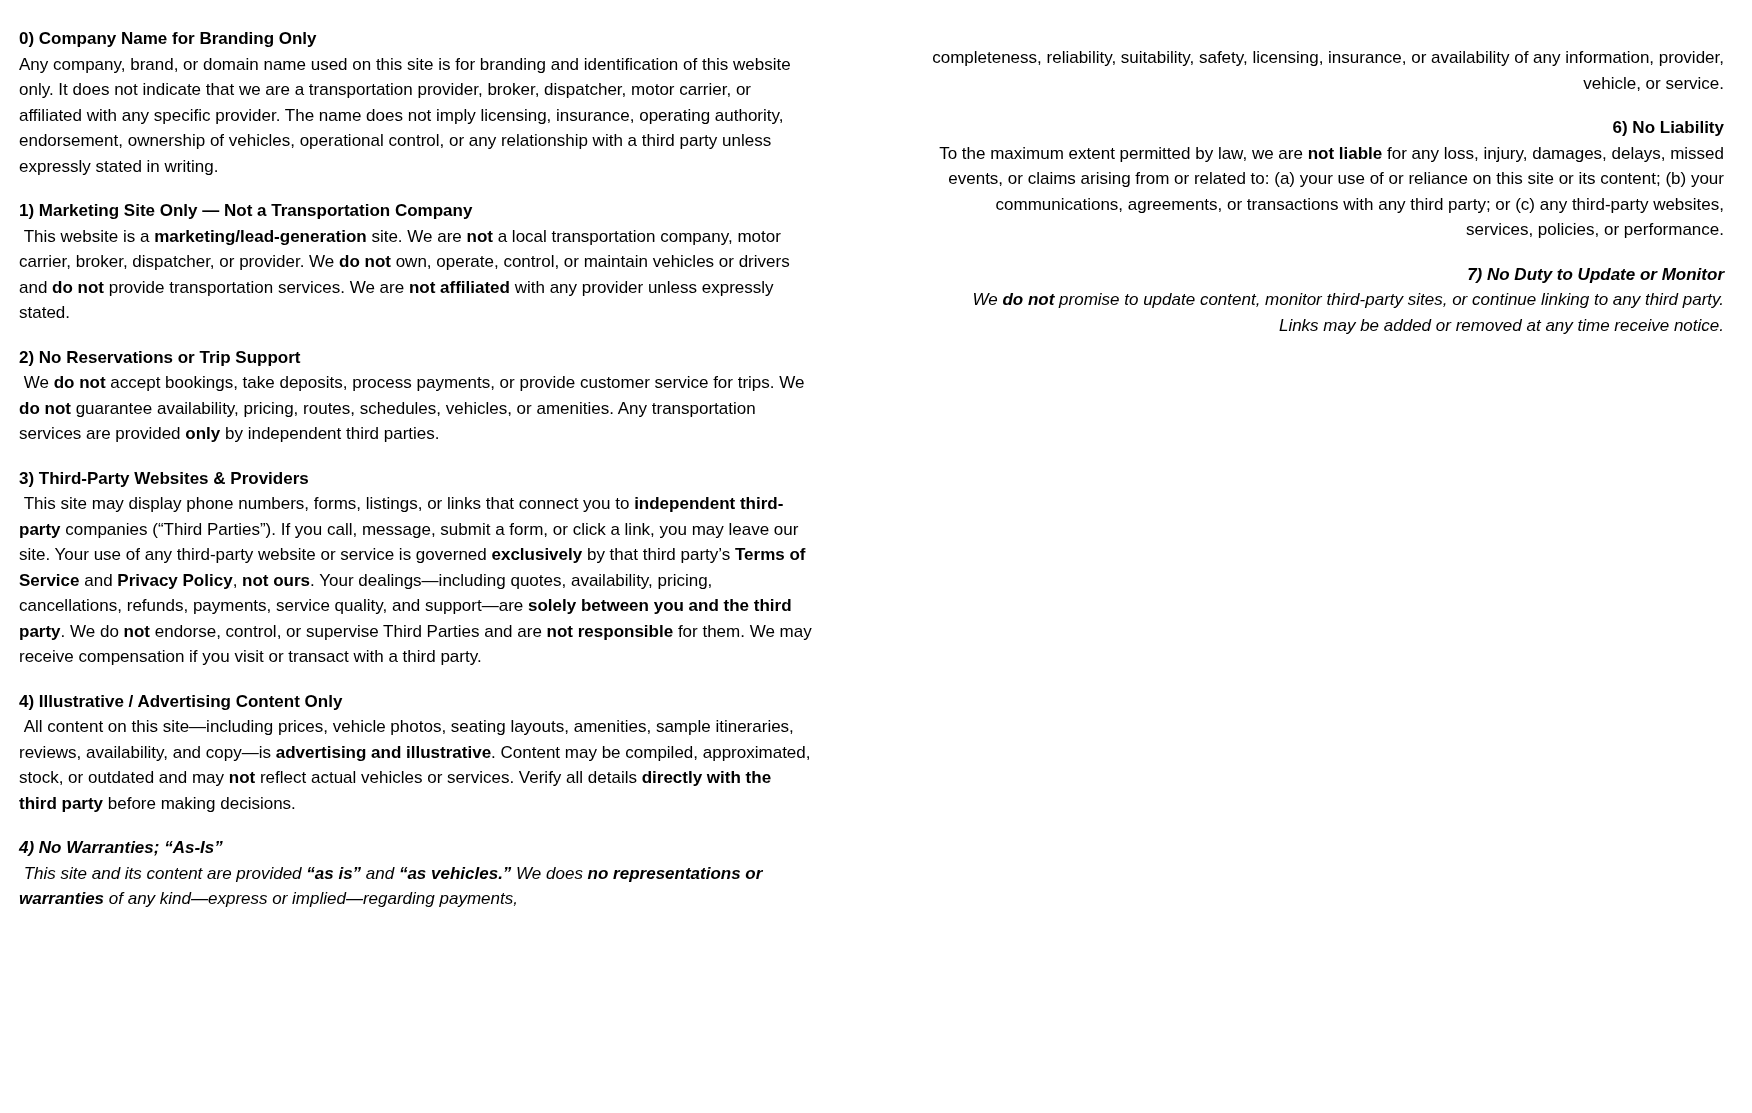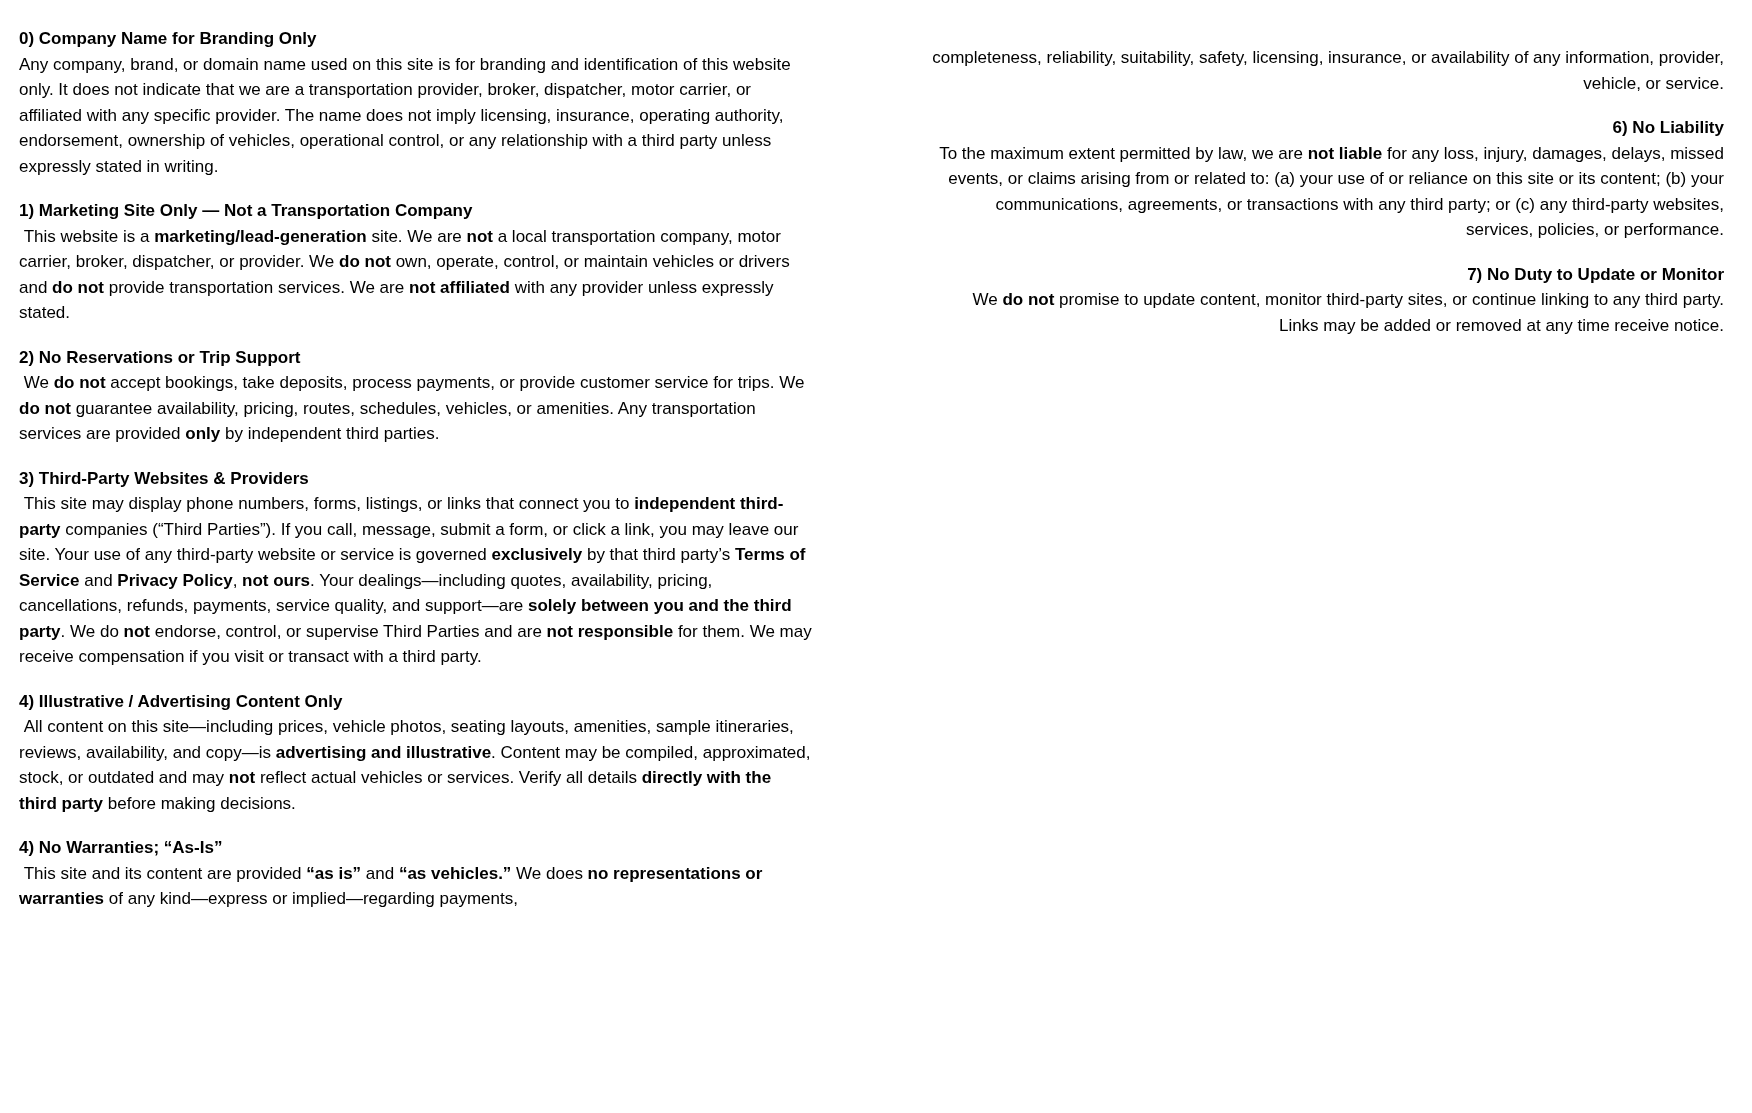--- a/index.html
+++ b/index.html
@@ -32,20 +32,21 @@
     padding-top: 19px;
     text-align: right;
   }
   p.section {
     margin: 0 0 19px 0;
     white-space: pre-wrap;
     word-wrap: break-word;
   }
   p.section:last-child {
     margin-bottom: 0;
+    font-style: italic;
   }
   strong {
     font-weight: 700;
   }
 </style>
 </head>
 <body>
 
 <div class="page">
   <div class="col col-left">

